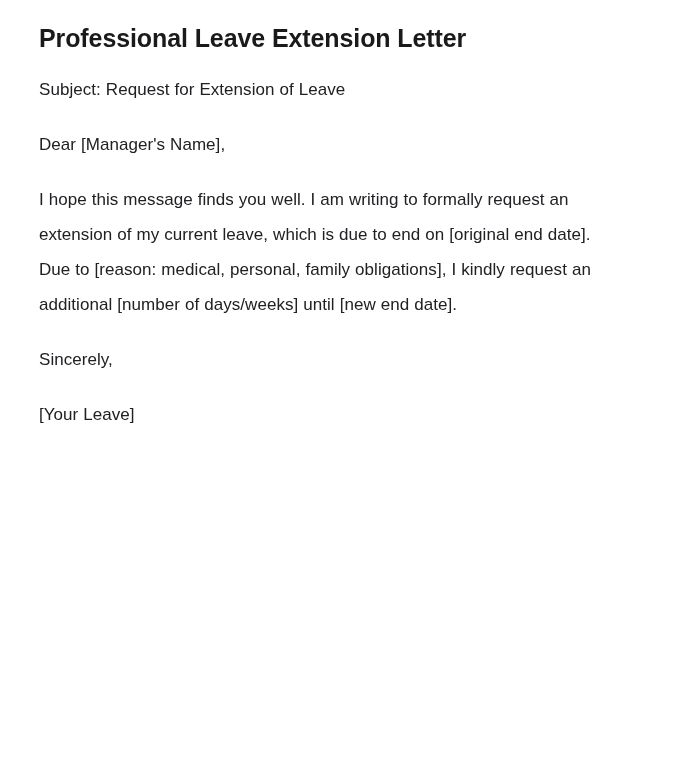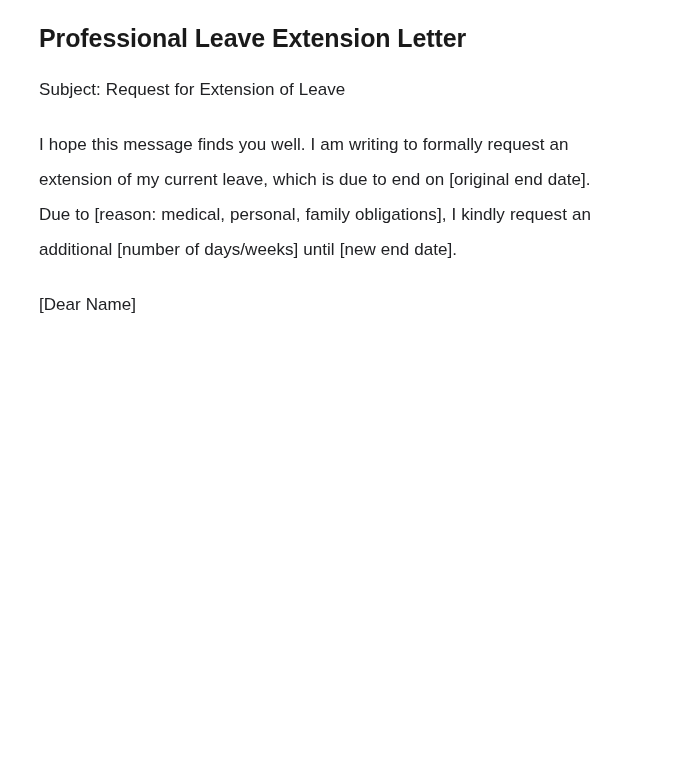--- a/index.html
+++ b/index.html
@@ -50,22 +50,24 @@
 <body>
 
 <div class="page">
 
   <h1 class="letter-title">Professional Leave Extension Letter</h1>
 
   <div class="letter-body">
 
     <p class="para">Subject: Request for Extension of Leave</p>
 
+    <p class="para">Dear [Manager's Name],</p>
 
     <p class="para">I hope this message finds you well. I am writing to formally request an extension of my current leave, which is due to end on [original end date]. Due to [reason: medical, personal, family obligations], I kindly request an additional [number of days/weeks] until [new end date].</p>
 
 
 
+    <p class="para">Sincerely,</p>
 
-    <p class="para">[Dear Name]</p>
+    <p class="para">[Your Leave]</p>
 
   </div>
 </div>
 
 </body></html>

